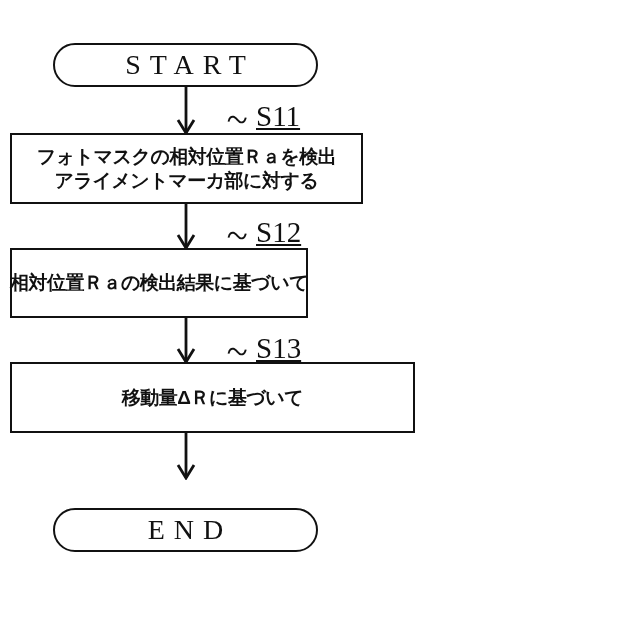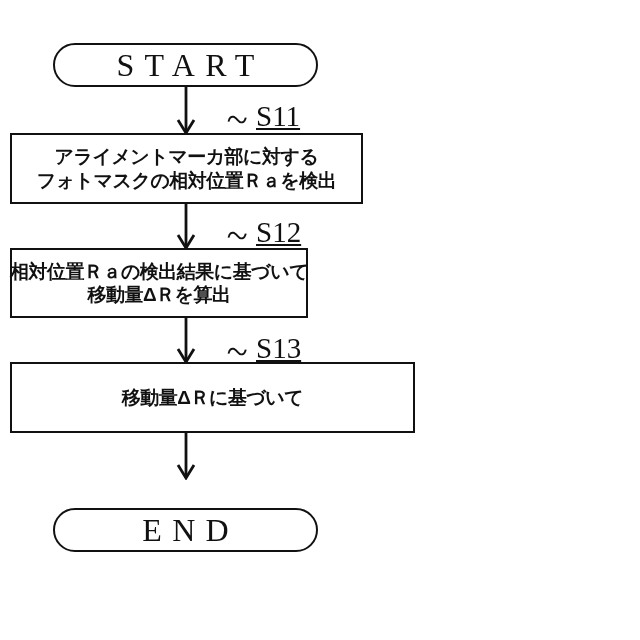--- a/index.html
+++ b/index.html
@@ -20,21 +20,21 @@
     position: absolute;
     border: 2.6px solid #111111;
     border-radius: 23px;
     background: #ffffff;
     display: flex;
     align-items: center;
     justify-content: center;
   }
   .terminal-text {
     font-family: "Liberation Serif", serif;
-    font-size: 32px;
+    font-size: 28px;
     letter-spacing: 0.32em;
     text-indent: 0.32em;
     line-height: 1;
     color: #111111;
     white-space: nowrap;
   }
   .process {
     position: absolute;
     border: 2.6px solid #111111;
     background: #ffffff;
@@ -92,37 +92,36 @@
     <line x1="11" y1="0" x2="11" y2="46" stroke="#111111" stroke-width="2.8"></line>
     <polyline points="3,33 11,46 19,33" fill="none" stroke="#111111" stroke-width="2.8"></polyline>
   </svg>
 
   <div class="step-label" style="left:227px; top:101px;">
     <span class="squiggle">~</span>
     <span class="label-id">S11</span>
   </div>
 
   <div class="process" style="left:10px; top:133px; width:353px; height:71px;">
+    <div class="bline">フォトマスクの相対位置Ｒａを検出</div>
     <div class="bline">アライメントマーカ部に対する</div>
-    <div class="bline">フォトマスクの相対位置Ｒａを検出</div>
   </div>
 
   <svg class="arrow" style="left:175px; top:204px;" width="22" height="46" viewBox="0 0 22 46">
     <line x1="11" y1="0" x2="11" y2="44" stroke="#111111" stroke-width="2.8"></line>
     <polyline points="3,31 11,44 19,31" fill="none" stroke="#111111" stroke-width="2.8"></polyline>
   </svg>
 
   <div class="step-label" style="left:227px; top:217px;">
     <span class="squiggle">~</span>
     <span class="label-id">S12</span>
   </div>
 
   <div class="process" style="left:10px; top:248px; width:298px; height:70px;">
     <div class="bline">相対位置Ｒａの検出結果に基づいて</div>
-    <div class="bline">移動量ΔＲを算出</div>
   </div>
 
   <svg class="arrow" style="left:175px; top:318px;" width="22" height="46" viewBox="0 0 22 46">
     <line x1="11" y1="0" x2="11" y2="44" stroke="#111111" stroke-width="2.8"></line>
     <polyline points="3,31 11,44 19,31" fill="none" stroke="#111111" stroke-width="2.8"></polyline>
   </svg>
 
   <div class="step-label" style="left:227px; top:333px;">
     <span class="squiggle">~</span>
     <span class="label-id">S13</span>

